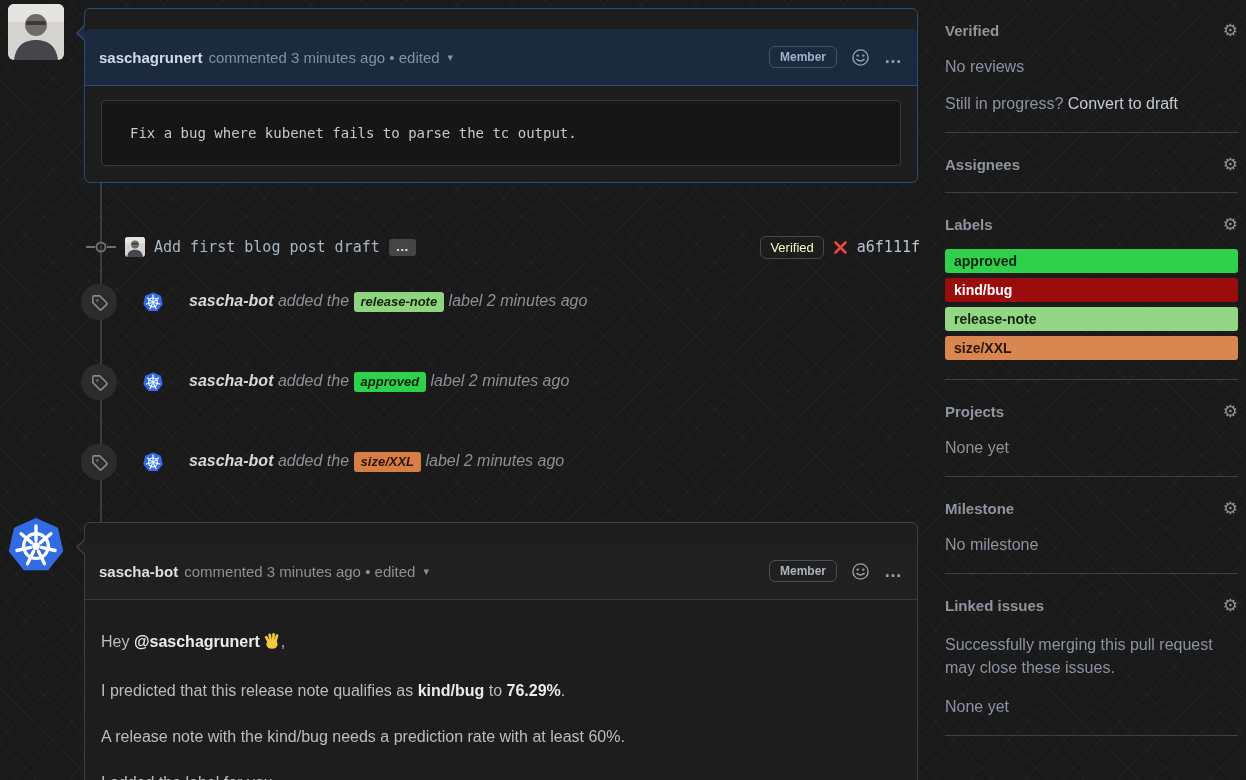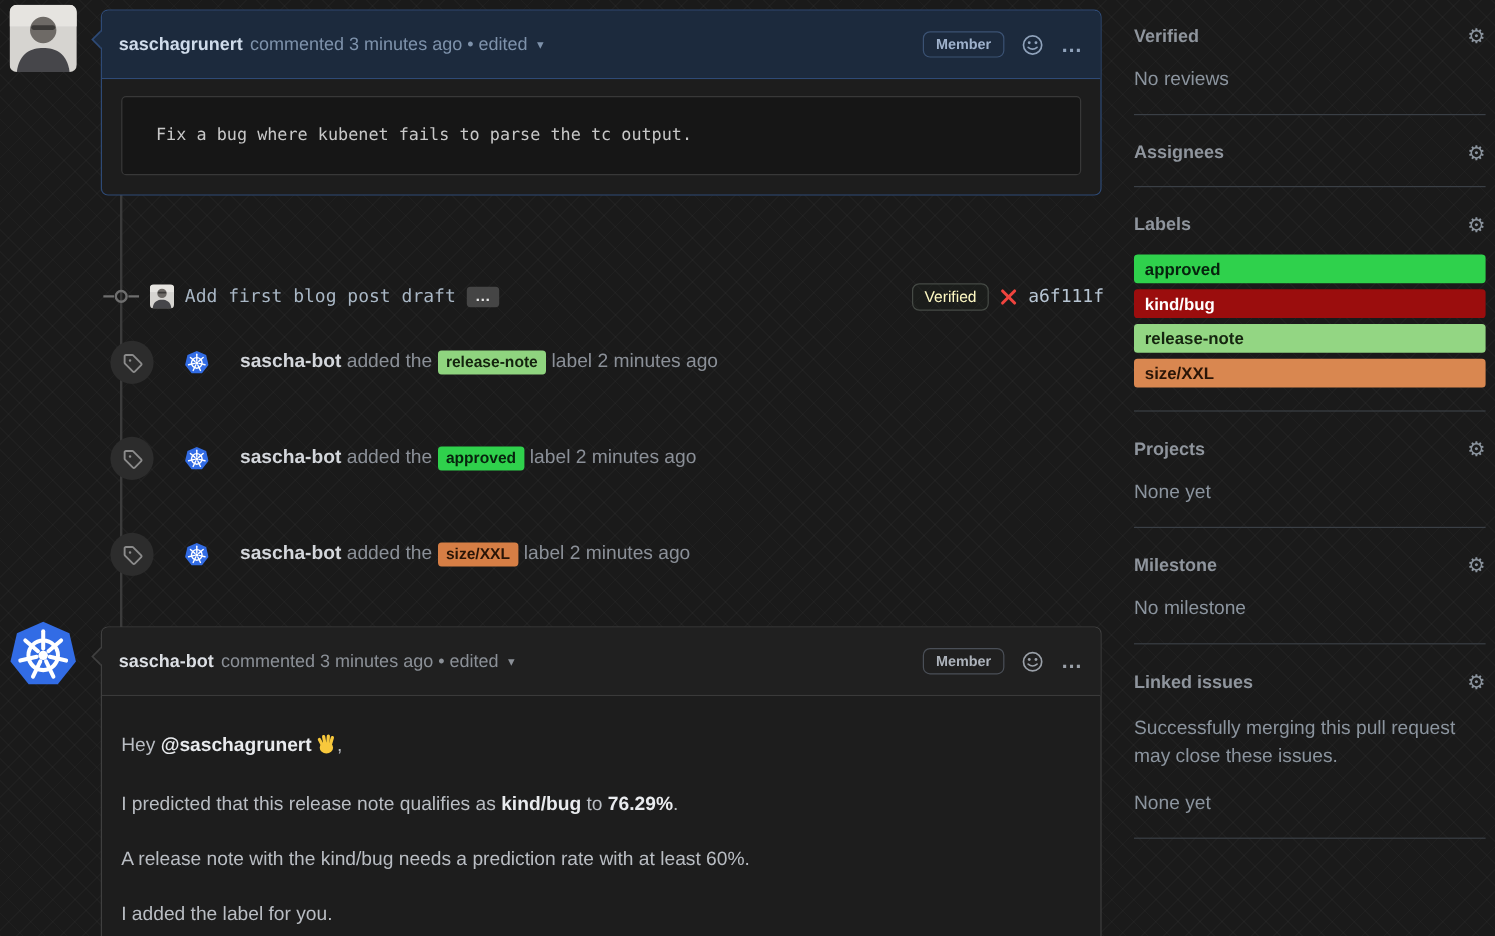--- a/index.html
+++ b/index.html
@@ -25,20 +25,21 @@
 
   
   .comment { position:absolute; left:84px; width:834px; border-radius:6px; background:#1d1d1d; }
   .comment.c1 { border:1px solid #2e4a76; }
   .comment.c2 { border:1px solid #3f3f3f; }
   .comment-header {
     display:flex; align-items:center; gap:6px;
     height:57px; padding:16px 14px;
     border-radius:5px 5px 0 0;
     font-size:15px;
+    margin-top:20px;
   }
   .c1 .comment-header { background:#1c2a3d; border-bottom:1px solid #2e4a76; color:#7e92ab; }
   .c2 .comment-header { background:#202020; border-bottom:1px solid #3a3a3a; color:#8b9097; }
   .author { font-weight:bold; }
   .c1 .author { color:#cfdbea; }
   .c2 .author { color:#dcdfe4; }
   .hdr-caret { font-size:11px; margin-left:2px; }
   .hdr-spacer { flex:1; }
   .member-badge {
     font-size:12px; font-weight:bold; padding:3px 10px; border-radius:6px; border:1px solid;
@@ -89,22 +90,22 @@
   }
   .commit-spacer { flex:1; }
   .verified-badge {
     color:#fef9c3; border:1px solid #454a45; border-radius:6px;
     font-size:13px; padding:3px 9px; background:rgba(30,40,30,0.25);
   }
   .commit-sha { font-family:"DejaVu Sans Mono", monospace; font-size:15px; color:#b7c5d3; }
 
   
   .event-row {
-    position:absolute; left:92px; width:837px; height:36px;
-    display:flex; align-items:center; gap:26px; font-size:16px; color:#8b9098;
+    position:absolute; left:81px; width:837px; height:36px;
+    display:flex; align-items:center; gap:26px; font-size:16px; color:#8b9098;font-style:italic;
   }
   .tag-circle {
     width:36px; height:36px; border-radius:50%; background:#2c2c2c;
     display:flex; align-items:center; justify-content:center; flex:none;
   }
   .event-actor { font-weight:bold; color:#d4d7dc; }
   .chip {
     font-size:13px; font-weight:bold; padding:2px 7px 3px 7px; border-radius:3px;
     display:inline-block;
   }
@@ -304,20 +305,21 @@
   </div>
 </div>
 
 <div class="sidebar">
 
   <div class="side-sec-head">
     <span class="side-title">Verified</span>
     <span class="gear">⚙</span>
   </div>
   <div class="side-muted">No reviews</div>
+  <div class="side-muted"><span>Still in progress? </span><span class="side-link">Convert to draft</span></div>
   <hr class="side-divider">
 
   <div class="side-sec-head">
     <span class="side-title">Assignees</span>
     <span class="gear">⚙</span>
   </div>
   <hr class="side-divider">
 
   <div class="side-sec-head">
     <span class="side-title">Labels</span>

